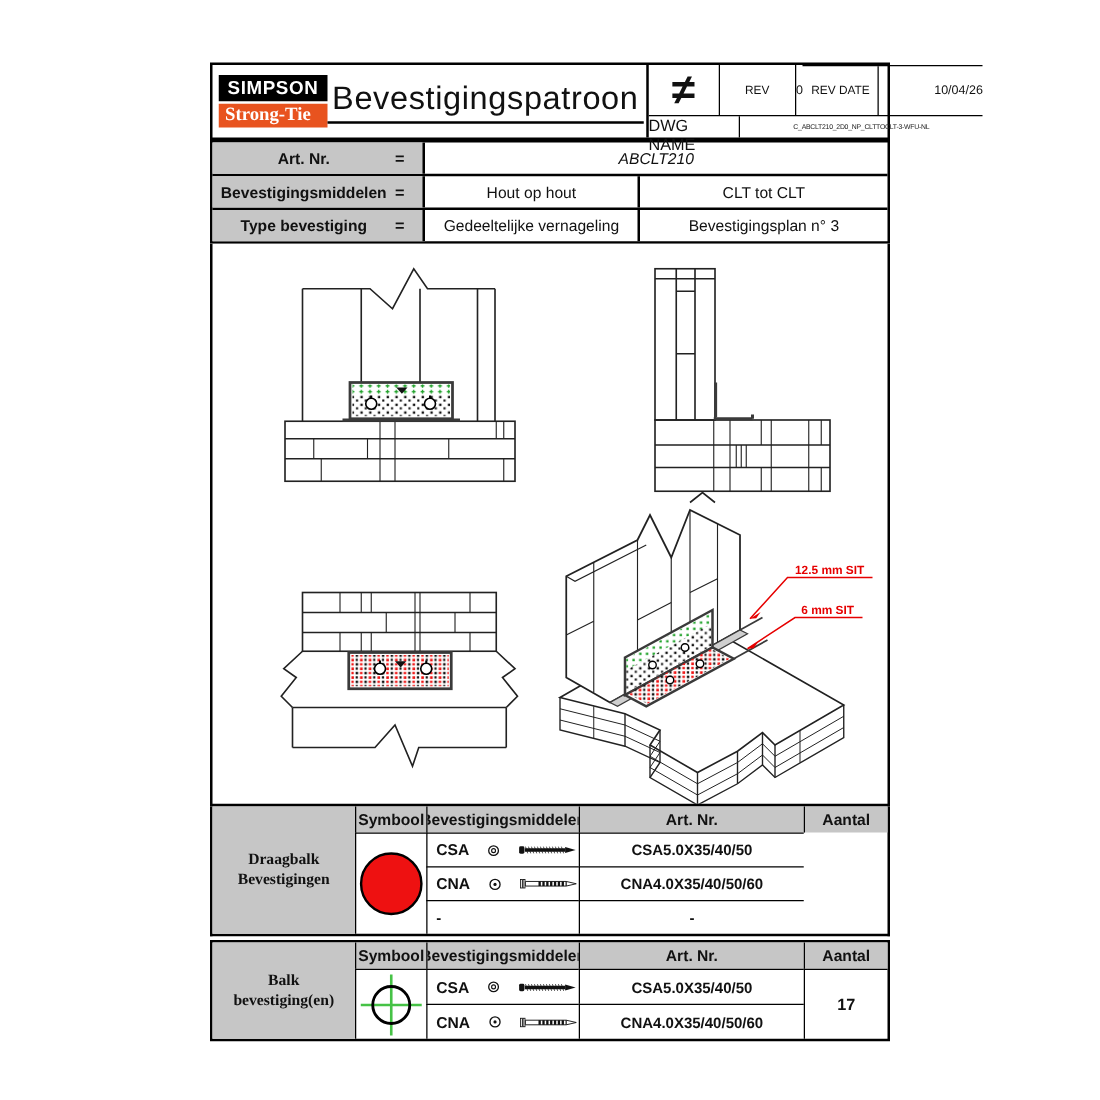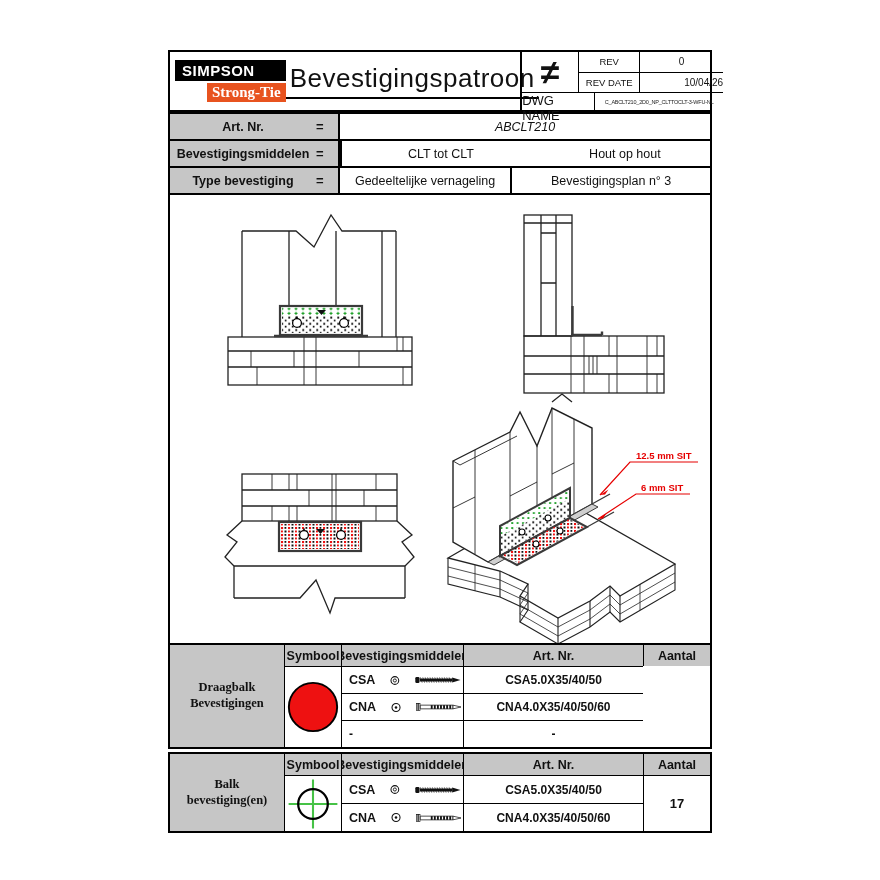--- a/index.html
+++ b/index.html
@@ -8,27 +8,27 @@
     font-family:"Liberation Sans", sans-serif;color:#111;
     -webkit-font-smoothing:antialiased;
   }
   .sheet{position:absolute;left:168px;top:50px;width:544px;box-sizing:border-box;}
 
   
   .title-block{display:flex;border:2.5px solid #000;height:62px;background:#fff;box-sizing:border-box;}
   .logo-title-cell{width:352px;display:flex;align-items:center;box-sizing:border-box;padding:4px 2px 4px 5px;}
   .logo{display:flex;flex-direction:column;gap:2px;flex:0 0 auto;}
   .logo-top{background:#000;color:#fff;font-weight:bold;font-size:15px;letter-spacing:.5px;padding:3px 7px;line-height:1;}
-  .logo-bottom{color:#fff;font-family:"Liberation Serif", serif;font-weight:bold;font-style:normal;font-size:15px;padding:2px 5px;line-height:1;margin-left:32px;}
+  .logo-bottom{color:#fff;font-family:"Liberation Serif", serif;font-weight:bold;font-style:normal;font-size:15px;padding:2px 5px;line-height:1;}
   .sheet-title{flex:1;text-align:center;}
   .sheet-title span{display:inline-block;font-size:26px;letter-spacing:.5px;border-bottom:2px solid #000;padding:0 4px 3px 4px;}
   .tb-right{flex:1;display:flex;flex-direction:column;border-left:2px solid #000;box-sizing:border-box;}
   .rev-top{display:flex;height:40px;}
   .neq-cell{width:56px;display:grid;place-items:center;font-size:34px;font-weight:800;line-height:1;}
-  .rev-rows{flex:1;display:flex;flex-direction:column;border-left:1.5px solid #000;}
+  .rev-rows{flex:1;display:flex;flex-direction:row;border-left:1.5px solid #000;}
   .rev-row{flex:1;display:flex;}
   .rev-row + .rev-row{border-top:1.5px solid #000;gap:44px;}
   .rev-label{width:60px;border-right:1.5px solid #000;display:grid;place-items:center;font-size:9.5px;}
   .rev-value{flex:1;display:grid;place-items:center;font-size:10px;}
   .dwg-row{height:17px;border-top:1.5px solid #000;display:flex;}
   .dwg-label{width:72px;border-right:1.5px solid #000;display:grid;place-items:center;font-size:13px;}
   .dwg-value{flex:1;display:grid;place-items:center;font-size:5.5px;letter-spacing:-.2px;color:#222;}
 
   
   .info-table{border:2.5px solid #000;border-top-width:2px;box-sizing:border-box;}
@@ -107,22 +107,22 @@
       <div class="info-values">
         <div class="iv full">ABCLT210</div>
       </div>
     </div>
     <div class="info-row">
       <div class="info-label">
         <span class="lbl">Bevestigingsmiddelen</span>
         <span class="eq">=</span>
       </div>
       <div class="info-values">
+        <div class="iv left">Hout op hout</div>
         <div class="iv right">CLT tot CLT</div>
-        <div class="iv left">Hout op hout</div>
       </div>
     </div>
     <div class="info-row">
       <div class="info-label">
         <span class="lbl">Type bevestiging</span>
         <span class="eq">=</span>
       </div>
       <div class="info-values">
         <div class="iv left">Gedeeltelijke vernageling</div>
         <div class="iv right">Bevestigingsplan n° 3</div>

